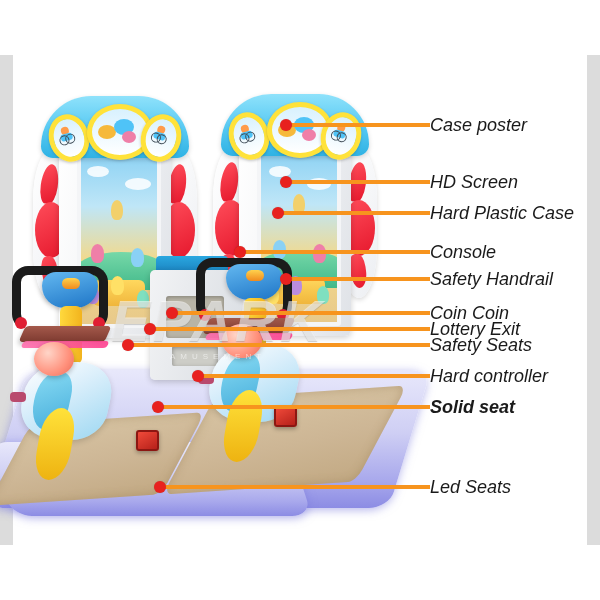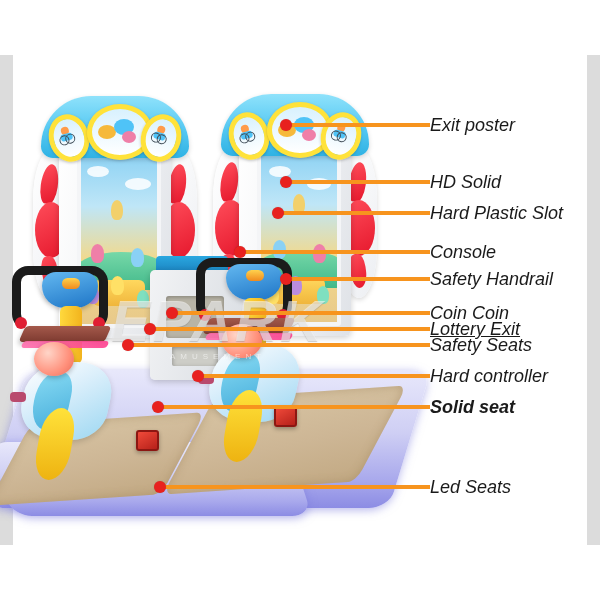--- a/index.html
+++ b/index.html
@@ -421,39 +421,39 @@
   </div>
 
   <div id="watermark">
     <div id="wm-text">EPARK</div>
     <div id="wm-sub">AMUSEMENT</div>
   </div>
 
   <div id="callouts">
       <div class="leader" style="left: 291px; top: 123px; width: 139px;"></div>
       <div class="dot" style="left: 280px; top: 119px;"></div>
-      <div class="callout-label" style="top: 125px;">Exit poster</div>
+      <div class="callout-label" style="top: 125px;">Case poster</div>
       <div class="leader" style="left: 291px; top: 180px; width: 139px;"></div>
       <div class="dot" style="left: 280px; top: 176px;"></div>
-      <div class="callout-label" style="top: 182px;">HD Solid</div>
+      <div class="callout-label" style="top: 182px;">HD Screen</div>
       <div class="leader" style="left: 283px; top: 211px; width: 147px;"></div>
       <div class="dot" style="left: 272px; top: 207px;"></div>
-      <div class="callout-label" style="top: 213px;">Hard Plastic Slot</div>
+      <div class="callout-label" style="top: 213px;">Hard Plastic Case</div>
       <div class="leader" style="left: 245px; top: 250px; width: 185px;"></div>
       <div class="dot" style="left: 234px; top: 246px;"></div>
       <div class="callout-label" style="top: 252px;">Console</div>
       <div class="leader" style="left: 291px; top: 277px; width: 139px;"></div>
       <div class="dot" style="left: 280px; top: 273px;"></div>
       <div class="callout-label" style="top: 279px;">Safety Handrail</div>
       <div class="leader" style="left: 177px; top: 311px; width: 253px;"></div>
       <div class="dot" style="left: 166px; top: 307px;"></div>
       <div class="callout-label" style="top: 313px;">Coin Coin</div>
       <div class="leader" style="left: 155px; top: 327px; width: 275px;"></div>
       <div class="dot" style="left: 144px; top: 323px;"></div>
-      <div class="callout-label" style="top: 329px; text-decoration: underline;">Lottery Exit</div>
+      <div class="callout-label" style="top: 329px;">Lottery Exit</div>
       <div class="leader" style="left: 133px; top: 343px; width: 297px;"></div>
       <div class="dot" style="left: 122px; top: 339px;"></div>
       <div class="callout-label" style="top: 345px;">Safety Seats</div>
       <div class="leader" style="left: 203px; top: 374px; width: 227px;"></div>
       <div class="dot" style="left: 192px; top: 370px;"></div>
       <div class="callout-label" style="top: 376px;">Hard controller</div>
       <div class="leader" style="left: 163px; top: 405px; width: 267px;"></div>
       <div class="dot" style="left: 152px; top: 401px;"></div>
       <div class="callout-label" style="top: 407px; font-weight: bold;">Solid seat</div>
       <div class="leader" style="left: 165px; top: 485px; width: 265px;"></div>

